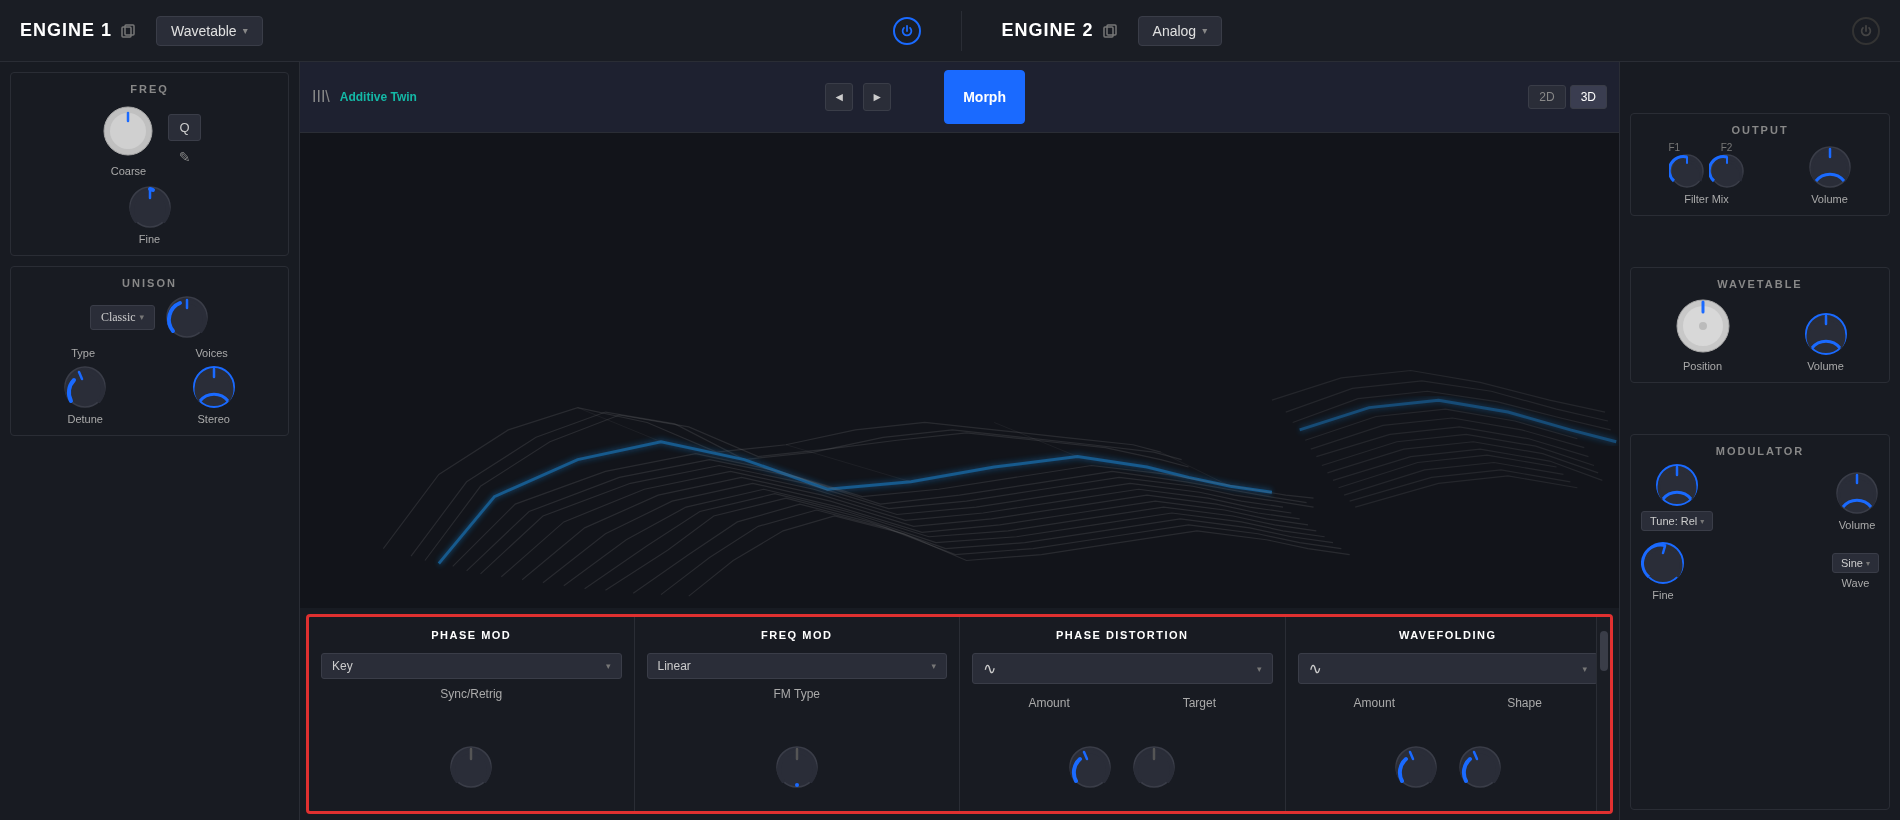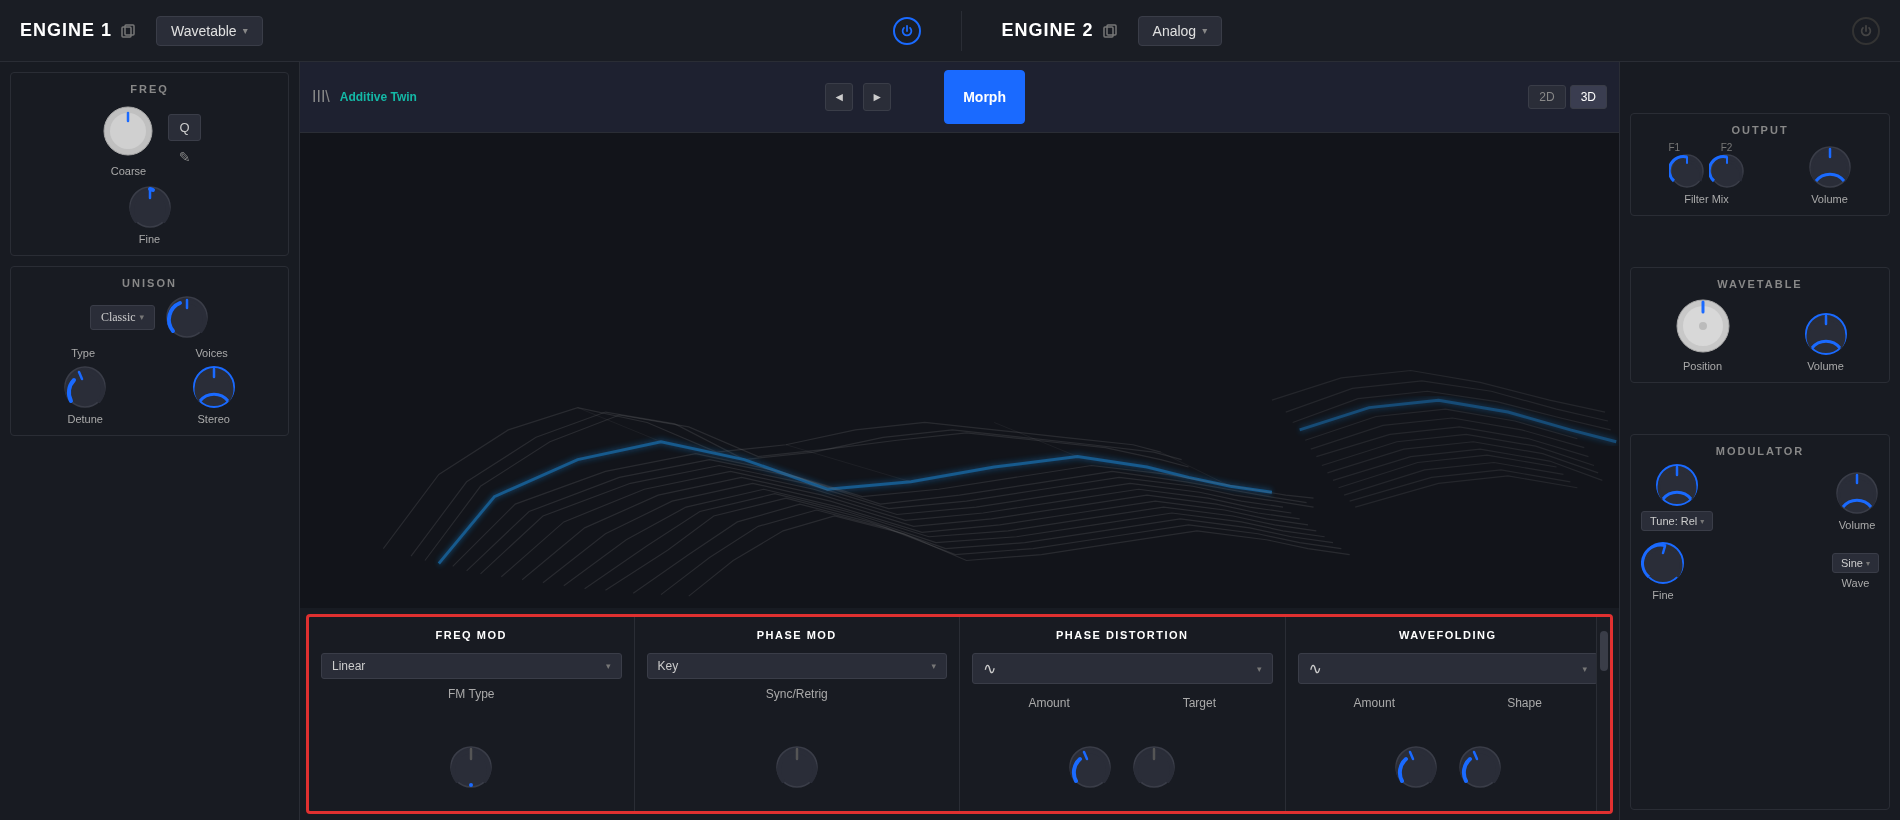--- a/index.html
+++ b/index.html
@@ -628,51 +628,51 @@
           <polyline class="wt-line" points="752,244 810,227 860,222 910,230"></polyline>
           <polyline class="wt-line" points="756,248 815,232 865,227 915,235"></polyline>
           <polyline class="wt-line" points="760,252 820,236 870,231 920,239"></polyline>
         </g>
       </svg>
     </div>
 
     <div class="bottom-controls">
 
       <div class="control-section">
+        <div class="control-section-label">PHASE MOD</div>
+        <div class="control-dropdown">
+          <span>Key</span>
+        </div>
+        <div class="control-sub-label">Sync/Retrig</div>
+        <div class="knobs-row" style="margin-top:auto;padding-bottom:10px;">
+          <div class="knob-container">
+            <div class="knob knob-medium">
+              <svg viewBox="0 0 44 44">
+                <circle cx="22" cy="22" r="20" fill="#2a2d38" stroke="#3a3d48" stroke-width="1.5"></circle>
+                <path d="M8,36 A18,18 0 1,1 36,36" class="knob-track" stroke-width="3"></path>
+                <line x1="22" y1="4" x2="22" y2="14" stroke="#555" stroke-width="2.5" stroke-linecap="round"></line>
+              </svg>
+            </div>
+          </div>
+        </div>
+      </div>
+
+      <div class="control-section">
         <div class="control-section-label">FREQ MOD</div>
         <div class="control-dropdown">
           <span>Linear</span>
         </div>
         <div class="control-sub-label">FM Type</div>
         <div class="knobs-row" style="margin-top:auto;padding-bottom:10px;">
           <div class="knob-container">
             <div class="knob knob-medium">
               <svg viewBox="0 0 44 44">
                 <circle cx="22" cy="22" r="20" fill="#2a2d38" stroke="#3a3d48" stroke-width="1.5"></circle>
                 <path d="M8,36 A18,18 0 1,1 36,36" class="knob-track" stroke-width="3"></path>
                 <path d="M22,40 A18,18 0 0,0 22,40" class="knob-fill" stroke-width="3"></path>
-                <line x1="22" y1="4" x2="22" y2="14" stroke="#555" stroke-width="2.5" stroke-linecap="round"></line>
-              </svg>
-            </div>
-          </div>
-        </div>
-      </div>
-
-      <div class="control-section">
-        <div class="control-section-label">PHASE MOD</div>
-        <div class="control-dropdown">
-          <span>Key</span>
-        </div>
-        <div class="control-sub-label">Sync/Retrig</div>
-        <div class="knobs-row" style="margin-top:auto;padding-bottom:10px;">
-          <div class="knob-container">
-            <div class="knob knob-medium">
-              <svg viewBox="0 0 44 44">
-                <circle cx="22" cy="22" r="20" fill="#2a2d38" stroke="#3a3d48" stroke-width="1.5"></circle>
-                <path d="M8,36 A18,18 0 1,1 36,36" class="knob-track" stroke-width="3"></path>
                 <line x1="22" y1="4" x2="22" y2="14" stroke="#555" stroke-width="2.5" stroke-linecap="round"></line>
               </svg>
             </div>
           </div>
         </div>
       </div>
 
       <div class="control-section">
         <div class="control-section-label">PHASE DISTORTION</div>
         <div style="display:flex;gap:8px;align-items:center;">

